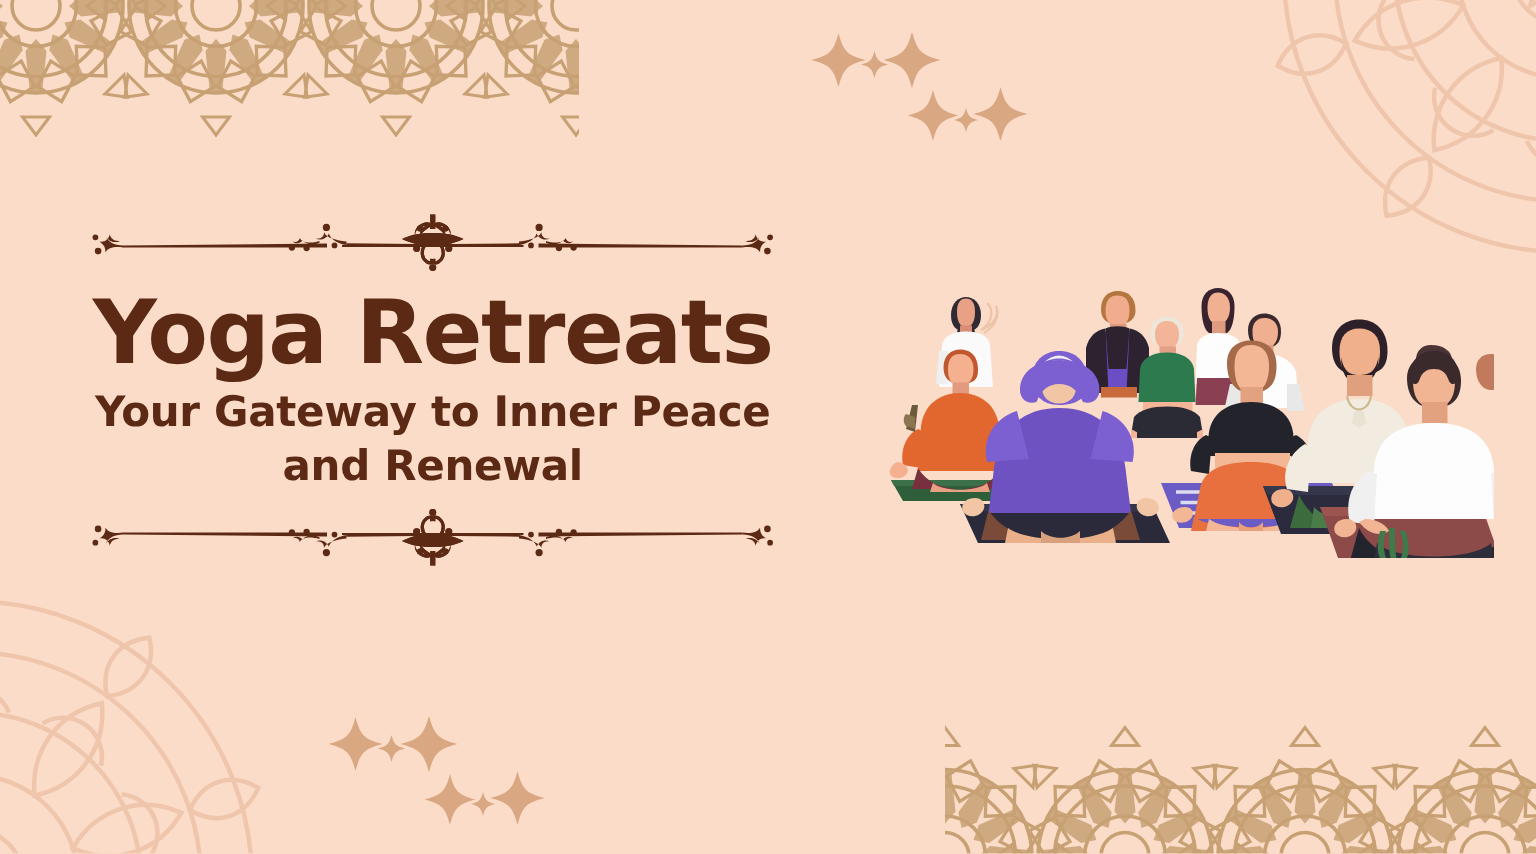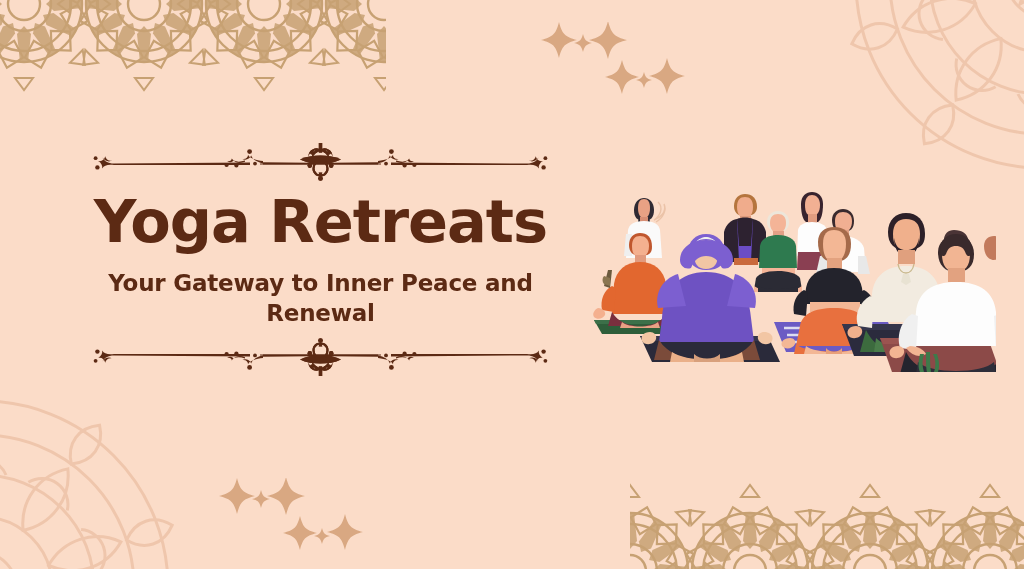--- a/index.html
+++ b/index.html
@@ -25,45 +25,45 @@
 
   .mandala-big-tr { top:-150px;  right:-150px; width:400px; height:400px; }
   .mandala-big-bl { bottom:-150px; left:-150px; width:400px; height:400px; }
 
   .sparkles-top    { top:22px;  left:534px; width:160px; height:82px; }
   .sparkles-bottom { top:478px; left:212px; width:160px; height:82px; }
 
   
   .text-block {
     position:absolute;
-    left:78px; top:140px;
+    left:46px; top:140px;
     width:485px;
     text-align:center;
   }
   .divider { display:block; width:485px; height:46px; }
   .divider.bottom { transform:scaleY(-1); }
 
   .headline {
     font-family:"DejaVu Sans", sans-serif;
     font-weight:700;
     font-size:59px;
     line-height:1.0;
     letter-spacing:-1.0px;
     color:#5C2A14;
     margin:6px 0 2px 0;
     white-space:nowrap;
   }
   .subheadline {
     font-family:"DejaVu Sans", sans-serif;
     font-weight:700;
-    font-size:23px;
+    font-size:28px;
     line-height:1.30;
     letter-spacing:-0.2px;
     color:#5C2A14;
-    margin:18px auto 4px auto;
+    margin:6px auto 4px auto;
     width:470px;
   }
 
   
   .illustration {
     position:absolute;
     left:588px; top:186px;
     width:408px; height:186px;
   }
 </style>

